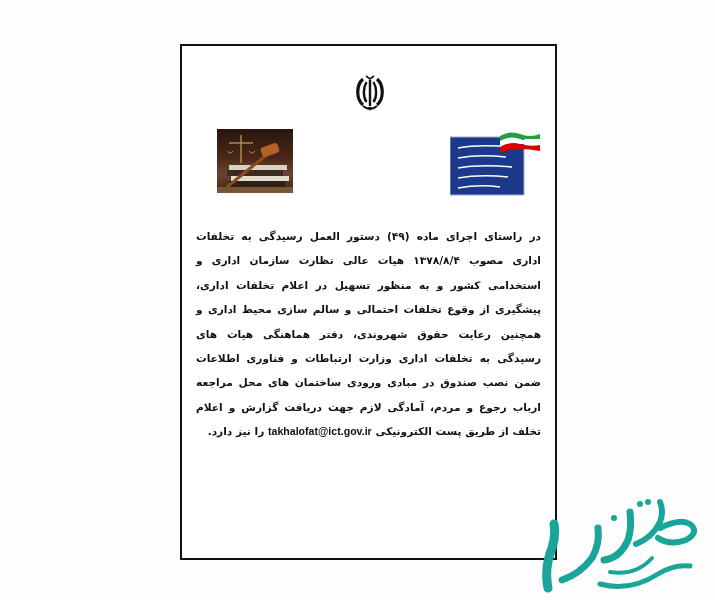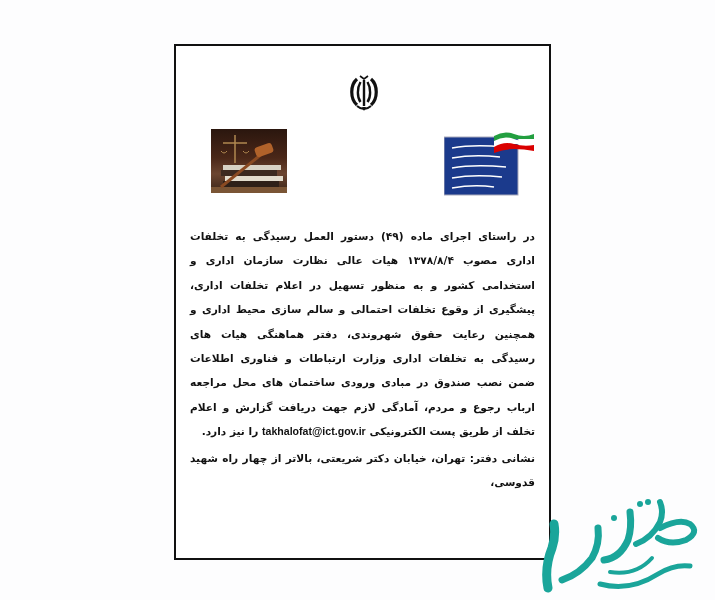--- a/index.html
+++ b/index.html
@@ -1,17 +1,17 @@
 <!DOCTYPE html>
 <html><head>
   <meta charset="utf-8">
   <style>
     html, body { margin:0; padding:0; }
     body { width:715px; height:600px; background:#fdfdfe; position:relative; overflow:hidden; font-family:"DejaVu Sans", sans-serif; }
-    .frame { position:absolute; left:174px; top:44px; width:373px; height:512px; border:2px solid #111; background:#fff; box-sizing:content-box; }
+    .frame { position:absolute; left:180px; top:44px; width:373px; height:512px; border:2px solid #111; background:#fff; box-sizing:content-box; }
     .emblem { position:absolute; left:172px; top:25px; width:32px; height:42px; }
     .gavel-img { position:absolute; left:35px; top:83px; width:76px; height:64px; background:linear-gradient(180deg,#2a160e 0%,#4a2718 45%,#6b4530 70%,#3a2418 100%); overflow:hidden; }
     .ict-logo { position:absolute; left:268px; top:82px; width:94px; height:68px; }
     .body-text { position:absolute; left:14px; right:14px; top:178px; direction:rtl; text-align:justify; font-size:10.6px; font-weight:bold; color:#111; line-height:24.4px; }
     .body-text p { margin:0; }
     .body-text .email { font-family:"Liberation Sans", sans-serif; font-weight:bold; direction:ltr; unicode-bidi:embed; }
     .addr { margin-top:2px !important; }
     .contact { margin-top:2px; }
     .watermark { position:absolute; left:540px; top:488px; width:165px; height:110px; }
   </style>
@@ -67,21 +67,20 @@
       <span>۱۳۷۸/۸/۴ هیات عالی نظارت سازمان اداری و استخدامی کشور و به منظور</span>
       <span>تسهیل در اعلام تخلفات اداری، پیشگیری از وقوع تخلفات احتمالی و سالم</span>
       <span>سازی محیط اداری و همچنین رعایت حقوق شهروندی، دفتر هماهنگی هیات</span>
       <span>های رسیدگی به تخلفات اداری وزارت ارتباطات و فناوری اطلاعات ضمن</span>
       <span>نصب صندوق در مبادی ورودی ساختمان های محل مراجعه ارباب رجوع و</span>
       <span>مردم، آمادگی لازم جهت دریافت گزارش و اعلام تخلف از طریق پست</span>
       <span>الکترونیکی</span>
       <span class="email">takhalofat@ict.gov.ir</span>
       <span>را نیز دارد.</span>
     </p>
-    <p class="addr">نشانی دفتر: تهران، خیابان دکتر شریعتی، بالاتر از چهار راه شهید قدوسی،</p>
   </div>
 </div>
 
 <svg class="watermark" viewBox="0 0 165 110">
   <g fill="none" stroke="#1aa59a" stroke-linecap="round">
     <path d="M8 100 Q4 80 12 60 Q16 48 14 36" stroke-width="9"></path>
     <path d="M22 92 Q40 86 52 70 Q60 56 58 40" stroke-width="7"></path>
     <path d="M64 72 Q80 70 88 52 Q92 40 90 24" stroke-width="7"></path>
     <path d="M96 56 Q112 50 120 34 Q124 24 120 14" stroke-width="6"></path>
     <path d="M120 40 Q140 30 150 36 Q160 44 146 52 Q130 58 118 50" stroke-width="6"></path>

